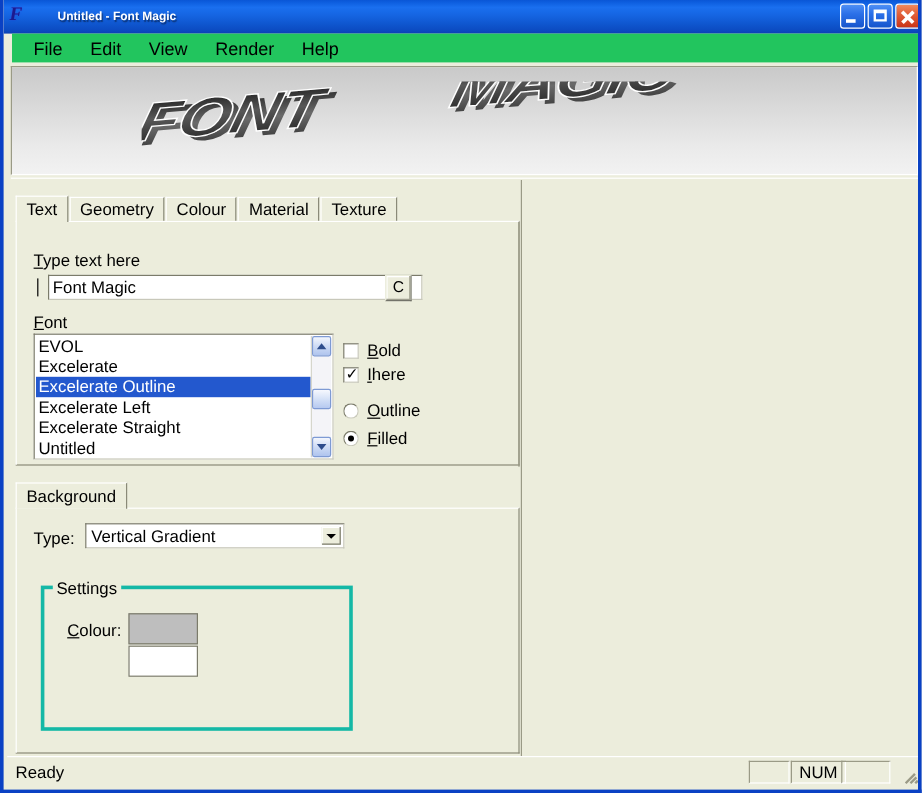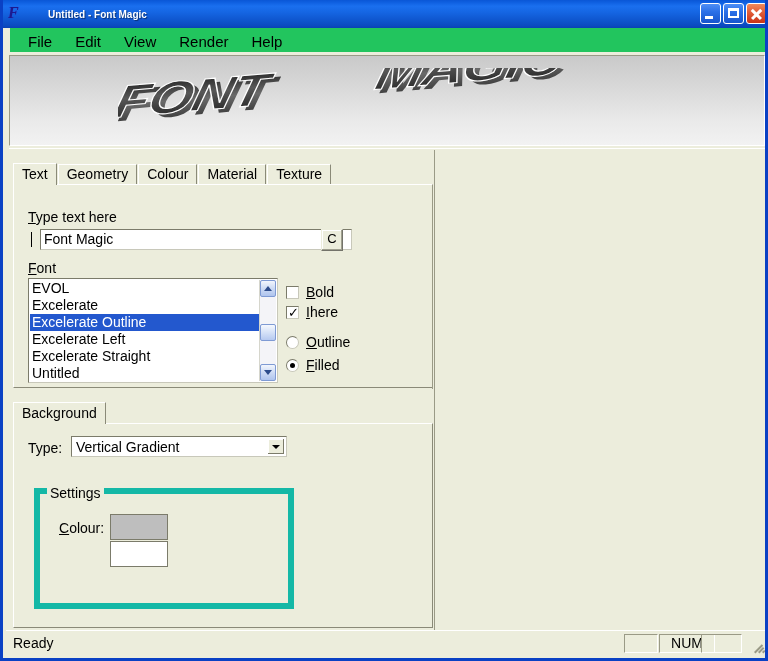--- a/index.html
+++ b/index.html
@@ -432,21 +432,21 @@
     width: 0; height: 0;
     border-left: 4px solid transparent;
     border-right: 4px solid transparent;
     border-top: 4px solid #000;
   }
 
   
   .groupbox {
     position: absolute;
     box-sizing: border-box;
-    border: 6px solid #14b8a6;
+    border: 3px solid #14b8a6;
   }
   .groupbox .gtitle {
     position: absolute;
     left: 7px; top: -9px;
     background: #ECEDDC;
     padding: 0 3px;
     font-size: 14px;
     color: #000;
     white-space: nowrap;
   }
@@ -669,21 +669,21 @@
       </div>
 
     </div>
   </div>
 
   <div style="position:absolute; left:433px; top:150px; width:329px; height:480px; background:#ECEDDC;"></div>
 
   <div class="statusbar">
     <div class="status-text">Ready</div>
     <div class="status-pane" style="left:618px; width:34px;"></div>
-    <div class="status-pane" style="left:653px; width:56px;">NUM</div>
+    <div class="status-pane" style="left:653px; width:46px;">NUM</div>
     <div class="status-pane" style="left:695px; width:41px;"></div>
     <div class="grip">
       <i style="left:2px; top:12px; width:11px; transform:rotate(-45deg);"></i>
       <i style="left:6px; top:12px; width:7px; transform:rotate(-45deg);"></i>
       <i style="left:10px; top:12px; width:3px; transform:rotate(-45deg);"></i>
     </div>
   </div>
 
 </div>
 

